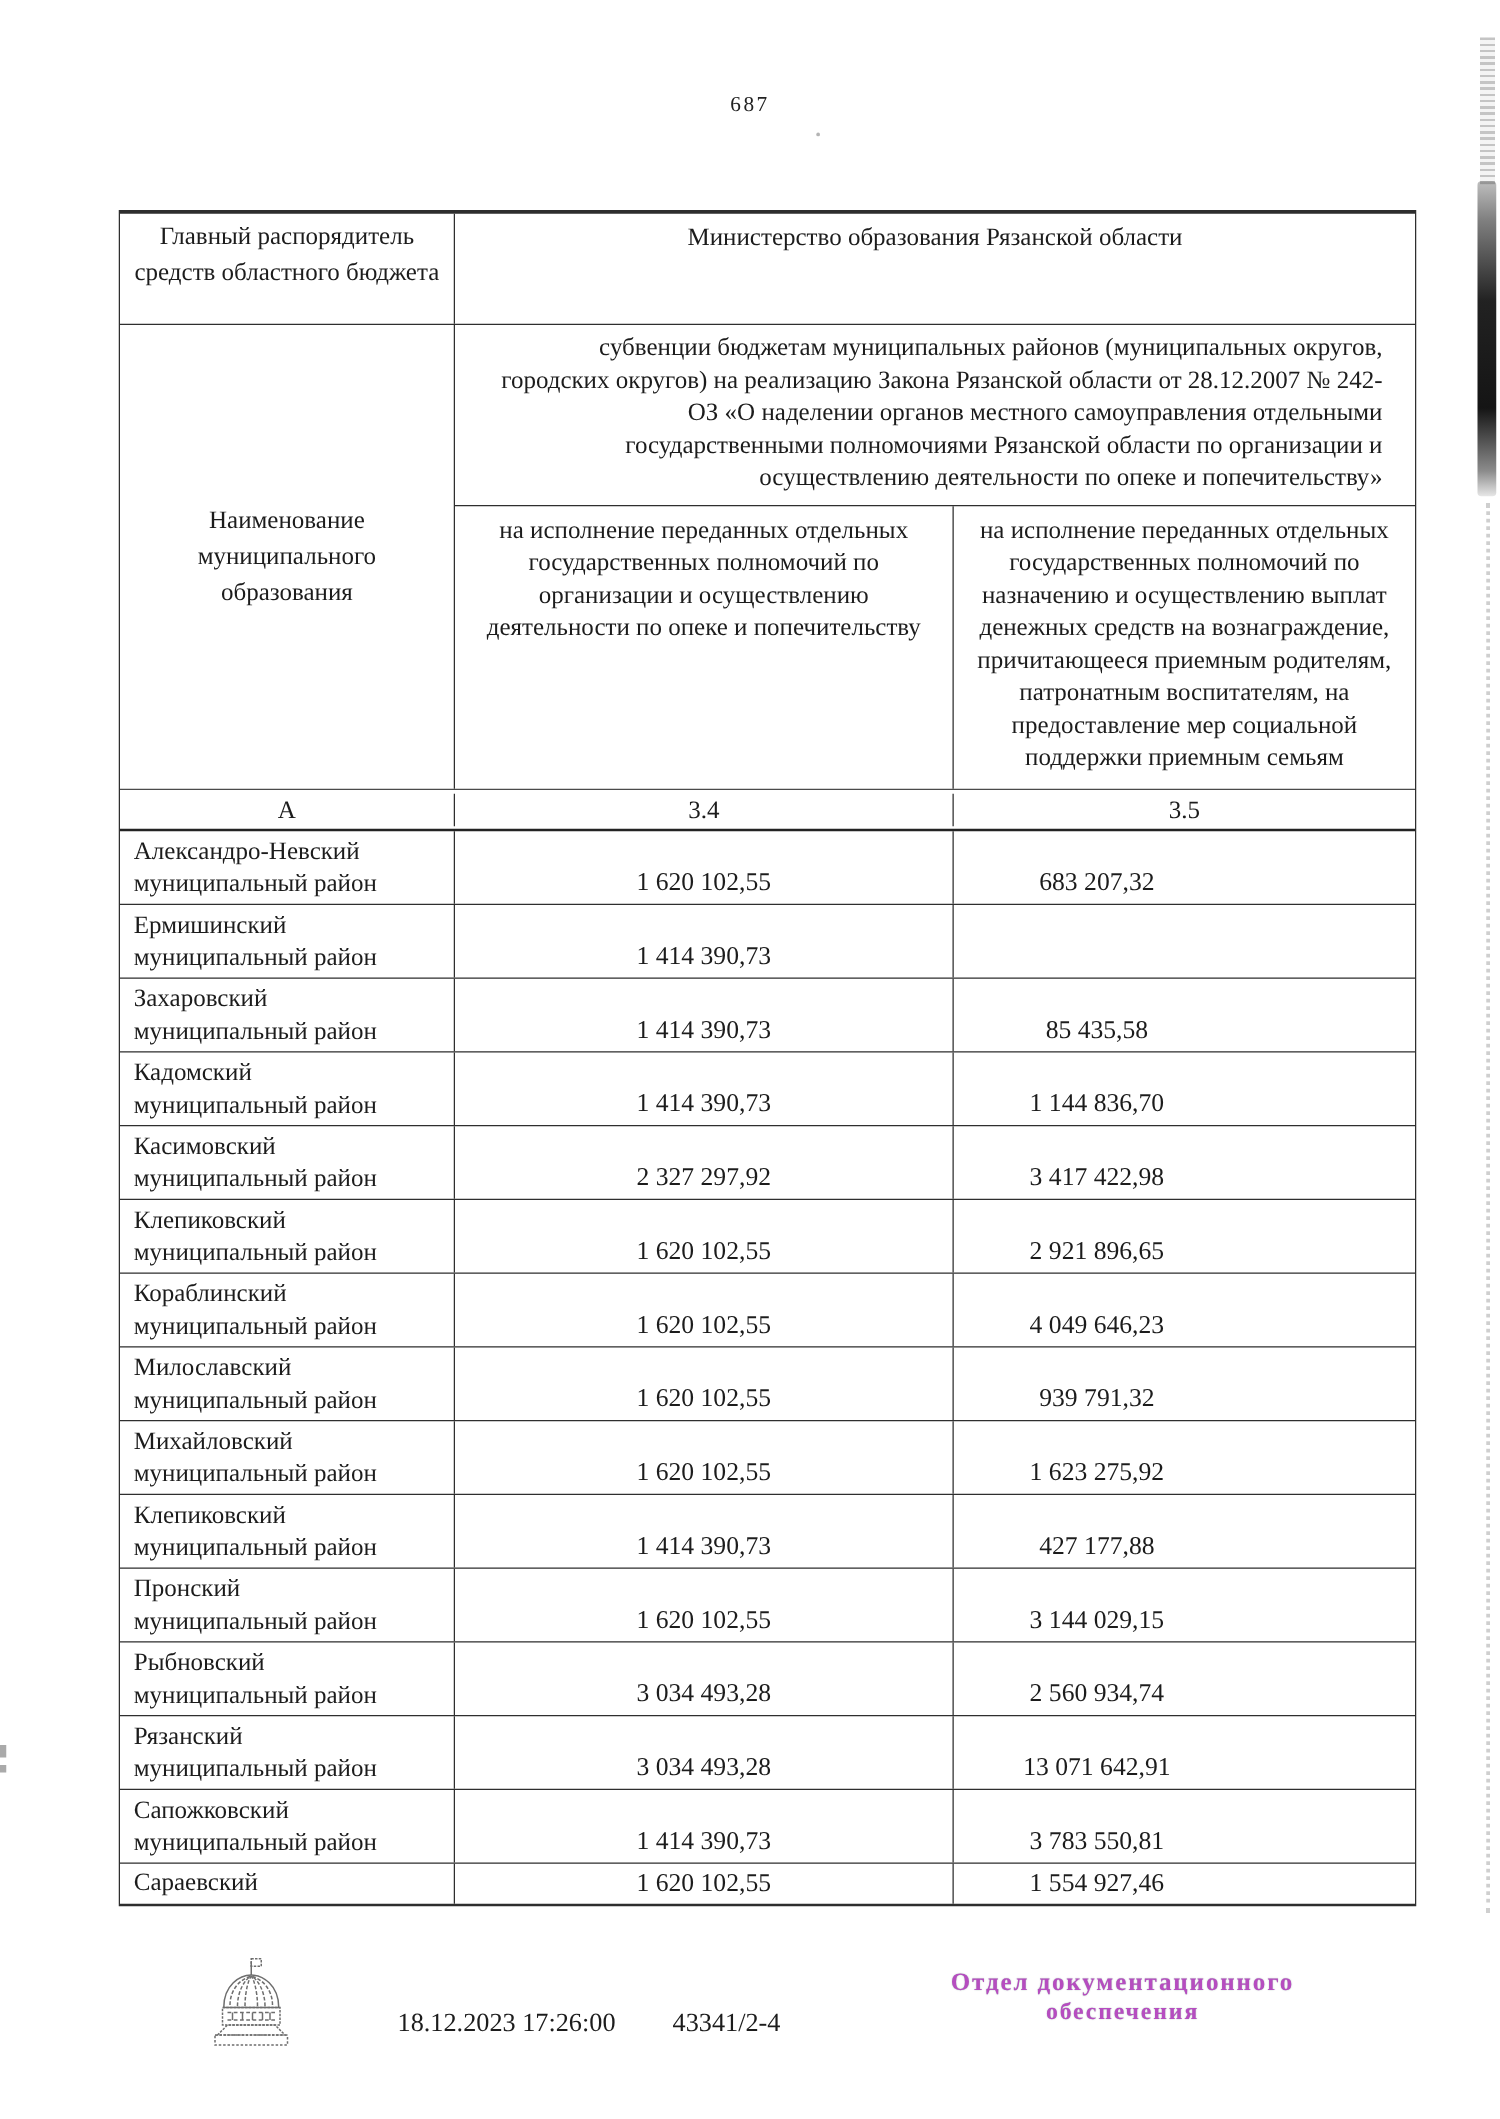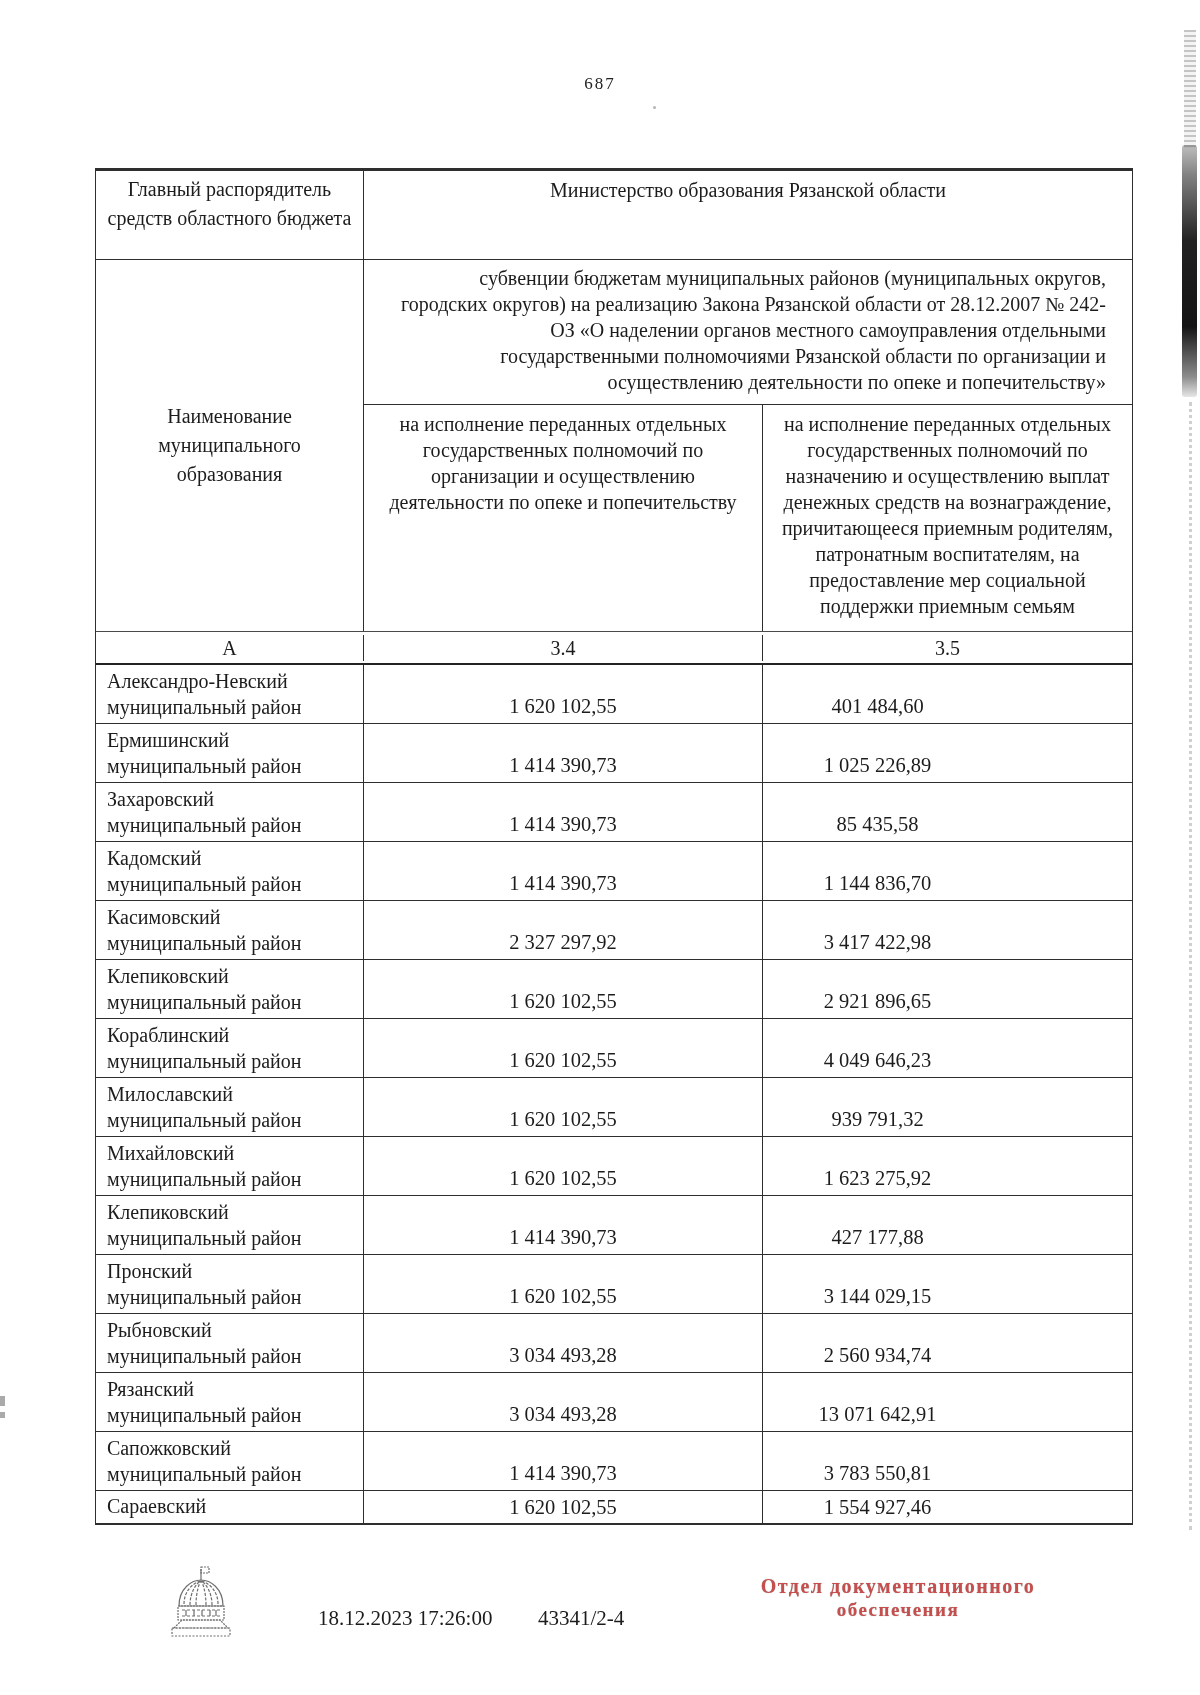--- a/index.html
+++ b/index.html
@@ -105,29 +105,28 @@
     <div class="cell rc3">3.5</div>
   </div>
 
   <div>
     <div class="row">
       <div class="cell namec">
         <div class="nl1">Александро-Невский</div>
         <div class="nl2">муниципальный район</div>
       </div>
       <div class="cell v v34">1 620 102,55</div>
-      <div class="cell v v35">401 484,60</div>
+      <div class="cell v v35">683 207,32</div>
     </div>
     <div class="row">
       <div class="cell namec">
         <div class="nl1">Ермишинский</div>
         <div class="nl2">муниципальный район</div>
       </div>
       <div class="cell v v34">1 414 390,73</div>
-      <div class="cell v v35">1 025 226,89</div>
     </div>
     <div class="row">
       <div class="cell namec">
         <div class="nl1">Захаровский</div>
         <div class="nl2">муниципальный район</div>
       </div>
       <div class="cell v v34">1 414 390,73</div>
       <div class="cell v v35">85 435,58</div>
     </div>
     <div class="row">
@@ -245,21 +244,21 @@
       <path d="M16 44 v6 M24 44 v6 M32 44 v6 M40 44 v6 M46 44 v6"></path>
       <path d="M4 62 L12 54 h38 L58 62 Z" stroke-dasharray="2 1"></path>
       <rect x="2" y="62" width="58" height="8" stroke-dasharray="2 1.5"></rect>
     </g>
   </svg>
 </div>
 
 <div class="footer-date">18.12.2023 17:26:00</div>
 <div class="footer-num">43341/2-4</div>
 
-<div class="stamp" style="color: #b91c1c;">
+<div class="stamp" style="color: #a21caf;">
   <div class="l1">Отдел документационного</div>
   <div class="l2">обеспечения</div>
 </div>
 
 <div class="streak-top"></div>
 <div class="streak-main"></div>
 <div class="streak-tail"></div>
 <div class="edge-mark" style="top:1396px;height:10px;"></div>
 <div class="edge-mark" style="top:1412px;height:6px;"></div>
 

